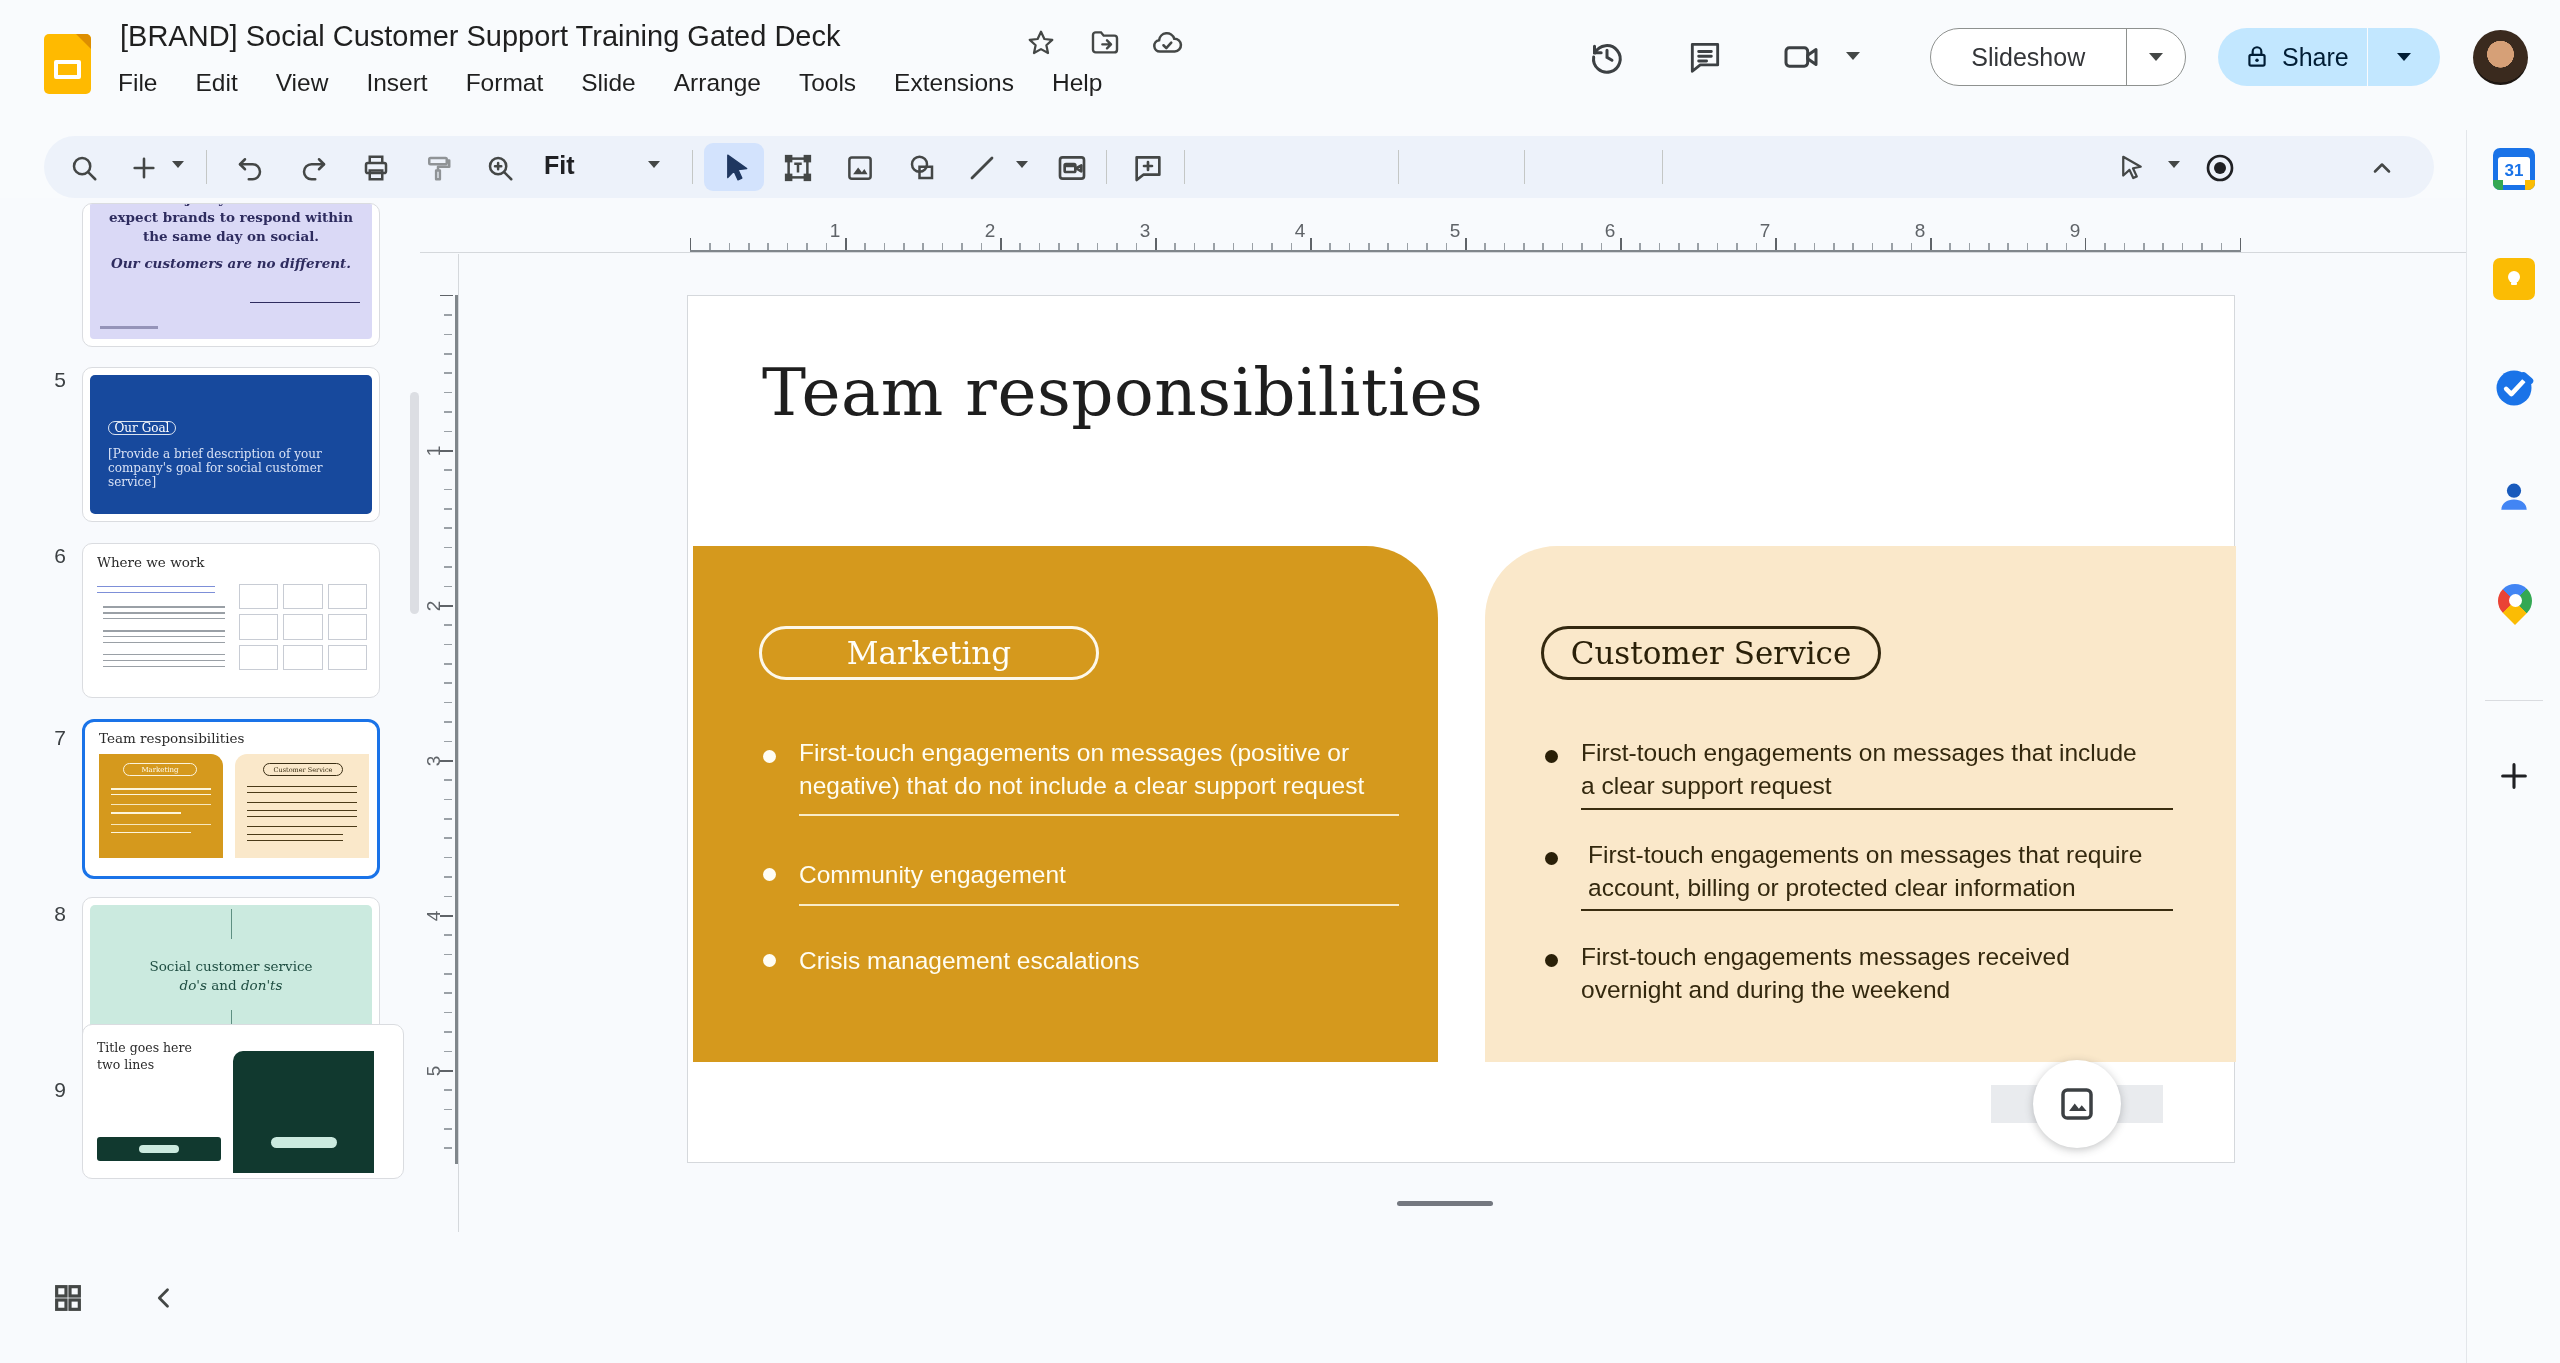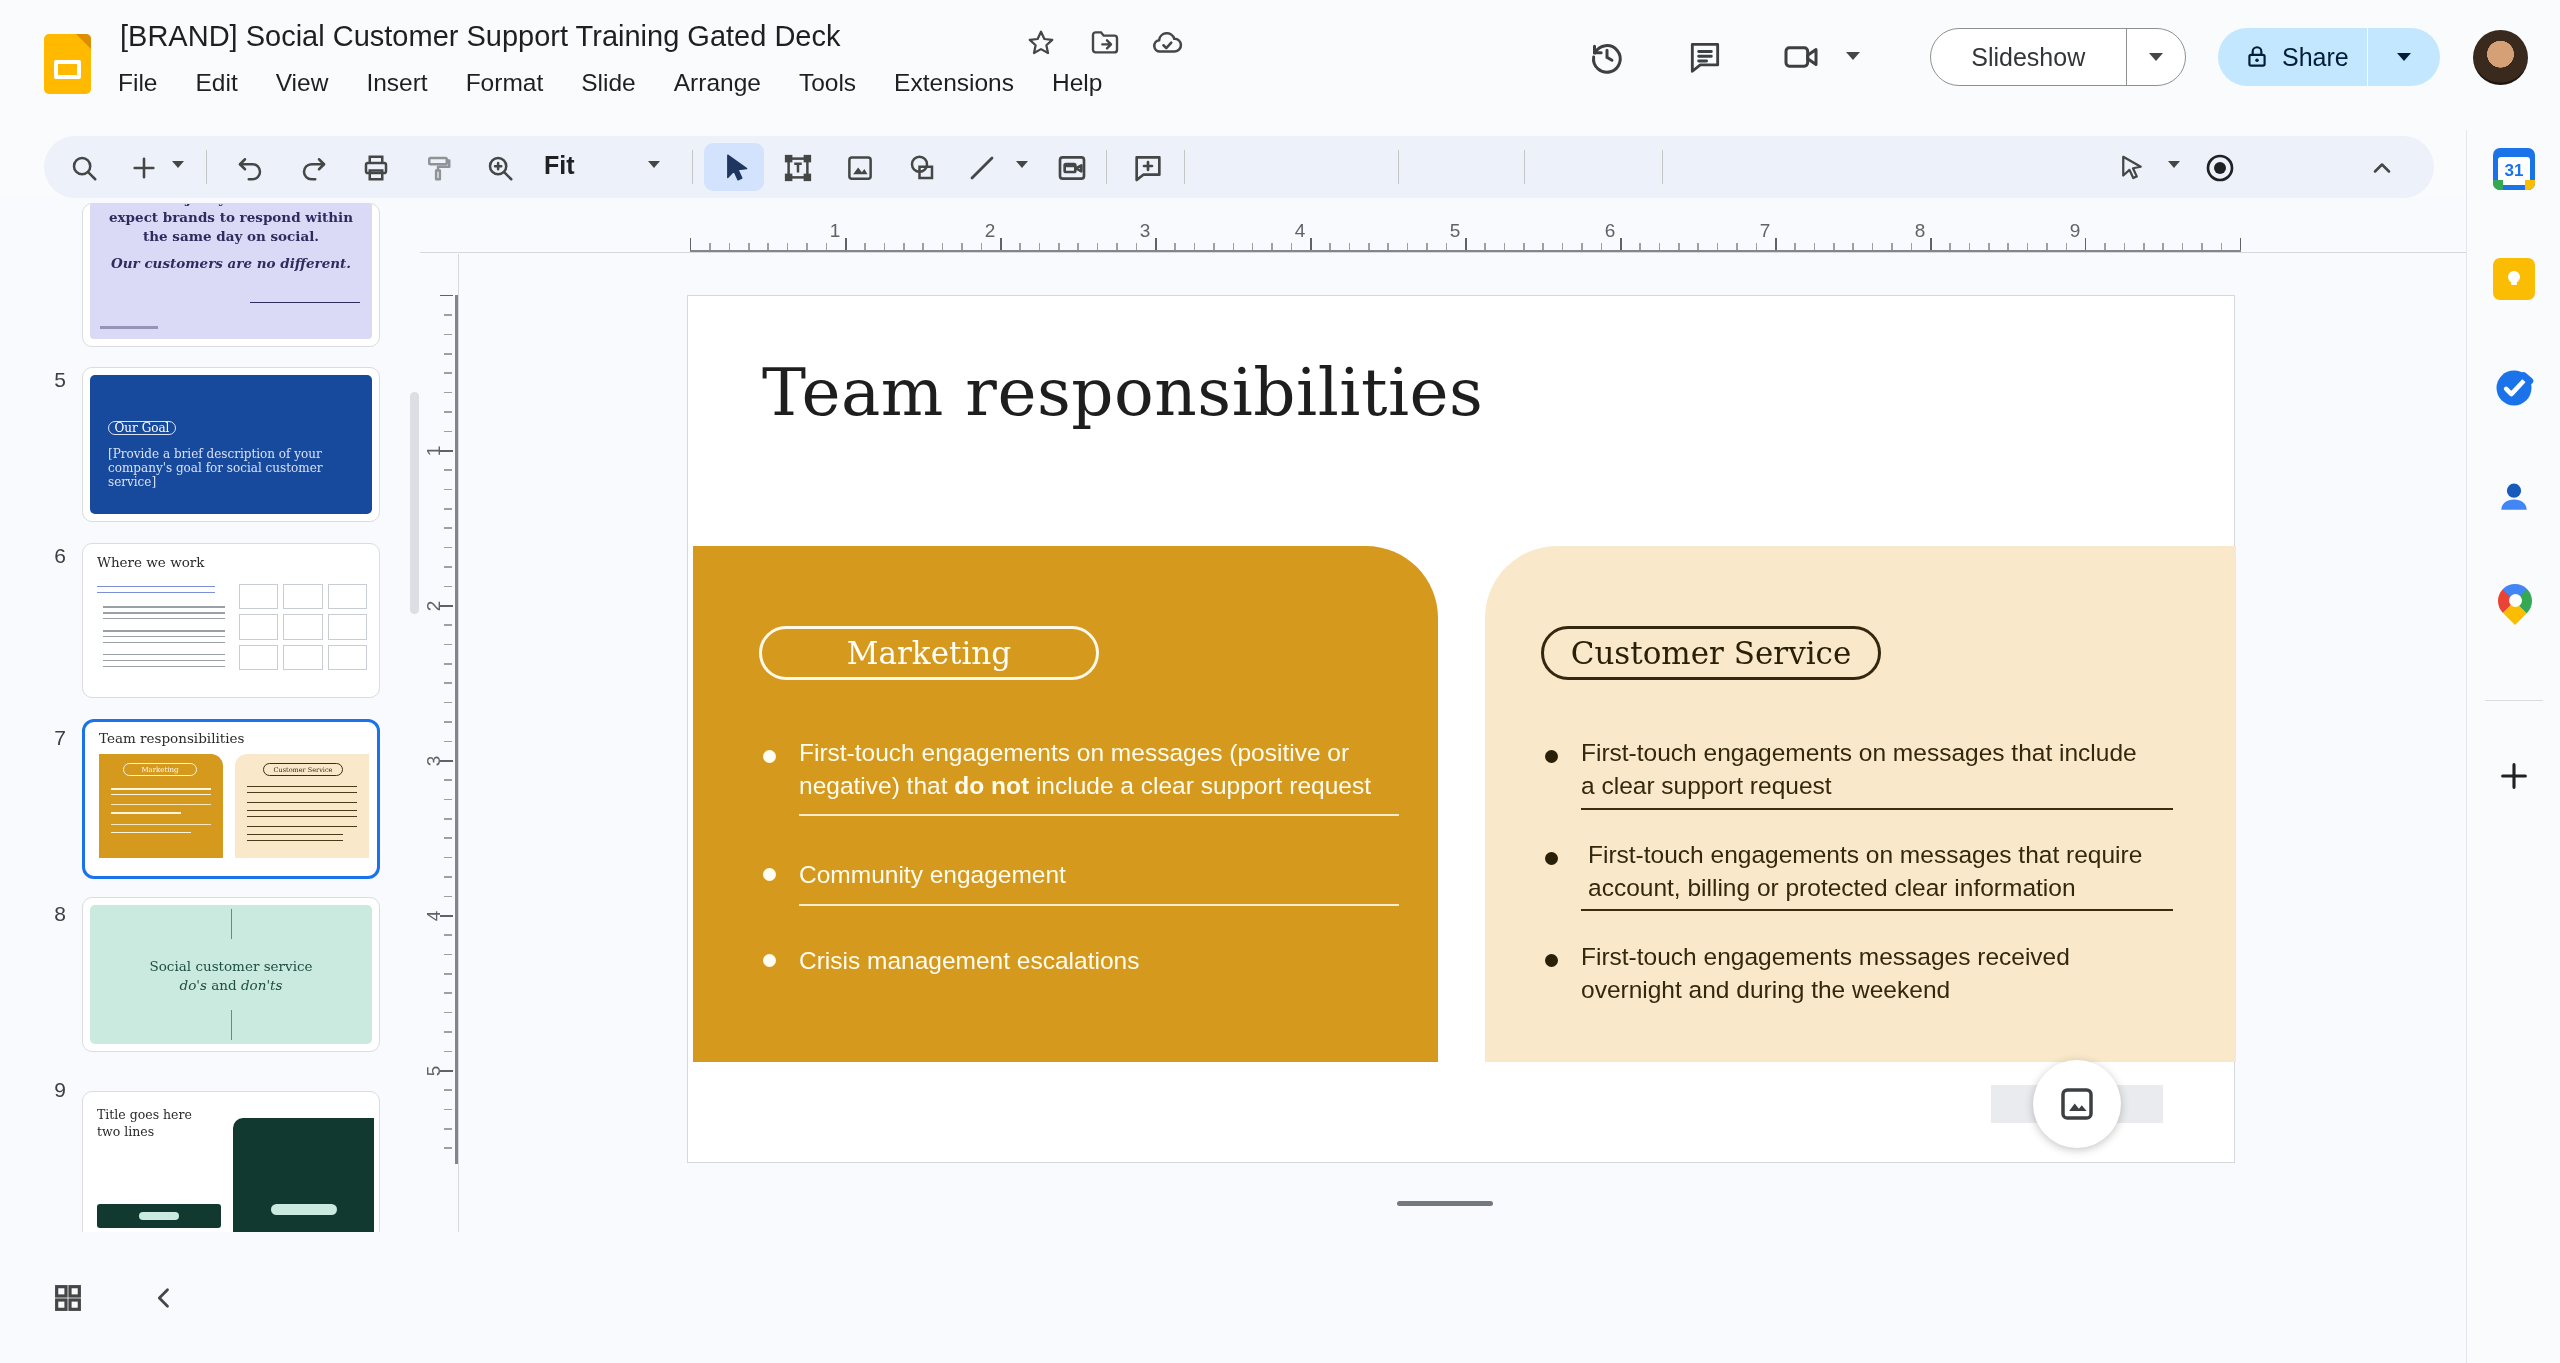--- a/index.html
+++ b/index.html
@@ -355,21 +355,21 @@
       <div class="abs" style="left:7px;top:7px;right:7px;bottom:7px;background:var(--mint);border-radius:5px;">
         <div class="abs" style="left:50%;top:4px;width:1px;height:30px;background:#5E8F82;"></div>
         <div class="serif abs" style="left:0;top:52px;width:100%;text-align:center;color:var(--mint-text);font-size:13.5px;line-height:19px;">
           <div>Social customer service</div>
           <div><i>do's</i><span> and </span><i>don'ts</i></div>
         </div>
         <div class="abs" style="left:50%;bottom:4px;width:1px;height:30px;background:#5E8F82;"></div>
       </div>
     </div>
 
-    <div class="abs thumb" style="left:82px;top:891px;width:298px;height:155px;">
+    <div class="abs thumb" style="left:82px;top:824px;width:322px;height:155px;">
       <div class="serif abs" style="left:14px;top:14px;font-size:12.5px;line-height:17px;color:#2A2A2A;">
         <div>Title goes here</div>
         <div>two lines</div>
       </div>
       <div class="abs" style="left:150px;top:26px;width:141px;height:122px;background:var(--teal);border-radius:10px 0 0 0;">
         <div class="abs" style="left:38px;top:86px;width:66px;height:11px;border-radius:6px;background:var(--mint);"></div>
       </div>
       <div class="abs" style="left:14px;top:112px;width:124px;height:24px;background:var(--teal);border-radius:3px;">
         <div class="abs" style="left:42px;top:8px;width:40px;height:8px;border-radius:4px;background:var(--mint);"></div>
       </div>
@@ -383,21 +383,21 @@
     <div class="serif abs" style="left:74px;top:58px;font-size:66px;font-weight:500;color:#1E1E1E;letter-spacing:.5px;">Team responsibilities</div>
 
     <div class="abs" style="left:5px;top:250px;width:745px;height:516px;background:var(--orange);border-radius:0 72px 0 0;">
       <div class="abs ic" style="left:66px;top:80px;width:340px;height:54px;border:3px solid rgba(255,253,245,.95);border-radius:28px;">
         <span class="serif" style="font-size:31px;color:#FFFEF8;">Marketing</span>
       </div>
 
       <span class="abs bullet-dot" style="left:70px;top:204px;background:#FFFDF4;"></span>
       <div class="abs b-text" style="left:106px;top:190px;width:620px;color:var(--orange-text);">
         <div><span>First-touch engagements on messages (positive or</span></div>
-        <div><span>negative) that </span><span style="font-weight:700;">do not</span><span> include a clear support request</span></div>
+        <div><span>negative) that </span><span style="font-weight:400;">do not</span><span> include a clear support request</span></div>
       </div>
       <div class="abs" style="left:106px;top:268px;width:600px;height:2px;background:rgba(255,250,230,.85);"></div>
 
       <span class="abs bullet-dot" style="left:70px;top:322px;background:#FFFDF4;"></span>
       <div class="abs b-text" style="left:106px;top:312px;width:620px;color:var(--orange-text);">Community engagement</div>
       <div class="abs" style="left:106px;top:358px;width:600px;height:2px;background:rgba(255,250,230,.85);"></div>
 
       <span class="abs bullet-dot" style="left:70px;top:408px;background:#FFFDF4;"></span>
       <div class="abs b-text" style="left:106px;top:398px;width:620px;color:var(--orange-text);">Crisis management escalations</div>
     </div>

